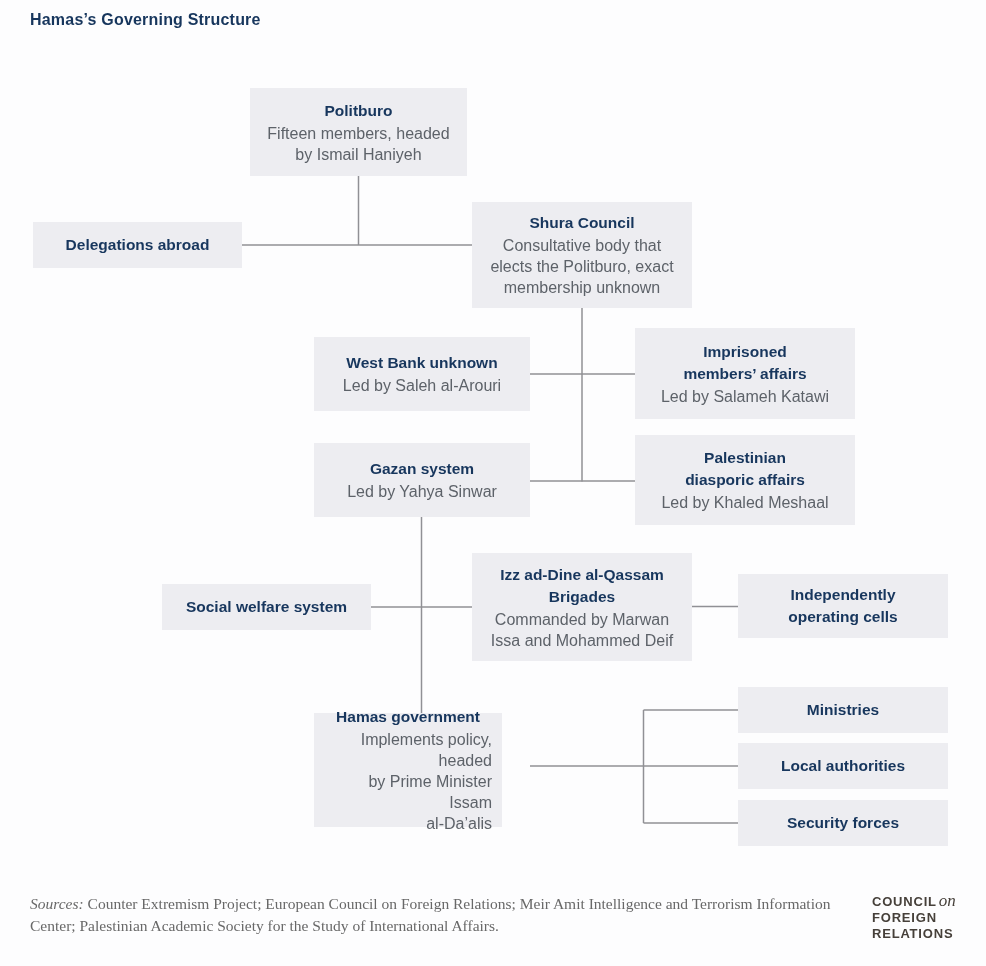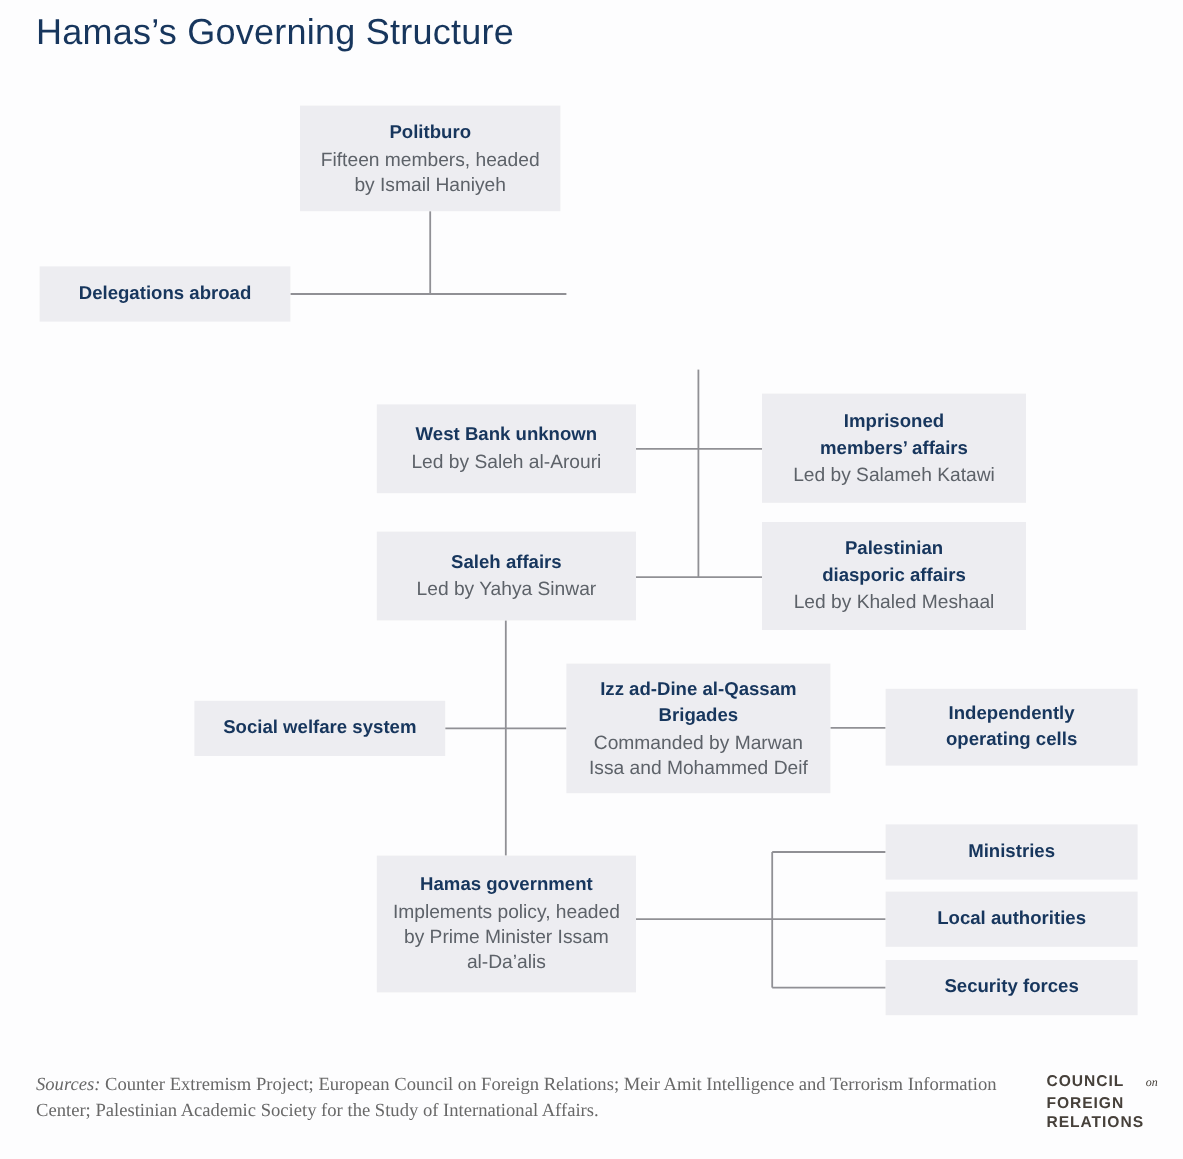--- a/index.html
+++ b/index.html
@@ -13,21 +13,21 @@
   html,body{margin:0;padding:0;background:#ffffff;}
   .canvas{
     position:relative;
     width:986px;height:966px;
     background:var(--page-bg);
     font-family:"Liberation Sans", sans-serif;
     overflow:hidden;
   }
   .page-title{
     position:absolute;left:30px;top:11px;margin:0;
-    font-size:30px;font-weight:normal;color:var(--navy);
+    font-size:16px;font-weight:bold;color:var(--navy);
     letter-spacing:0.2px;
   }
   svg.lines{position:absolute;left:0;top:0;z-index:0;}
   svg.lines line{stroke:var(--line-gray);stroke-width:1.5;}
   .node{
     position:absolute;z-index:1;
     background:var(--box-bg);
     display:flex;flex-direction:column;justify-content:center;align-items:center;
     text-align:center;padding:6px 10px;
   }
@@ -51,21 +51,21 @@
   .sources .src-label{font-style:italic;}
   .cfr-logo{
     position:absolute;left:872px;top:893px;z-index:1;
     color:#46403a;font-weight:bold;
     font-size:13px;line-height:16px;letter-spacing:0.8px;
     white-space:nowrap;
   }
   .cfr-logo .on{
     font-family:"Liberation Serif", serif;
     font-weight:normal;font-style:italic;
-    font-size:10px;letter-spacing:0;margin-left:18px;
+    font-size:17px;letter-spacing:0;margin-left:2px;
   }
 </style>
 </head>
 <body>
 
 <div class="canvas">
 
   <h1 class="page-title">Hamas’s Governing Structure</h1>
 
   <svg class="lines" width="986" height="966" aria-hidden="true">
@@ -92,34 +92,40 @@
   <div class="node" style="left:250px;top:88px;width:217px;height:88px;">
     <div class="node-title">Politburo</div>
     <div class="node-desc">Fifteen members, headed
 by Ismail Haniyeh</div>
   </div>
 
   <div class="node" style="left:33px;top:222px;width:209px;height:46px;">
     <div class="node-title">Delegations abroad</div>
   </div>
 
+  <div class="node" style="left:472px;top:202px;width:220px;height:106px;">
+    <div class="node-title">Shura Council</div>
+    <div class="node-desc">Consultative body that
+elects the Politburo, exact
+membership unknown</div>
+  </div>
 
   <div class="node" style="left:314px;top:337px;width:216px;height:74px;">
     <div class="node-title">West Bank unknown</div>
     <div class="node-desc">Led by Saleh al-Arouri</div>
   </div>
 
   <div class="node" style="left:635px;top:328px;width:220px;height:91px;">
     <div class="node-title">Imprisoned
 members’ affairs</div>
     <div class="node-desc">Led by Salameh Katawi</div>
   </div>
 
   <div class="node" style="left:314px;top:443px;width:216px;height:74px;">
-    <div class="node-title">Saleh affairs</div>
+    <div class="node-title">Gazan system</div>
     <div class="node-desc">Led by Yahya Sinwar</div>
   </div>
 
   <div class="node" style="left:635px;top:435px;width:220px;height:90px;">
     <div class="node-title">Palestinian
 diasporic affairs</div>
     <div class="node-desc">Led by Khaled Meshaal</div>
   </div>
 
   <div class="node" style="left:472px;top:553px;width:220px;height:108px;">
@@ -131,21 +137,21 @@
 
   <div class="node" style="left:162px;top:584px;width:209px;height:46px;text-align:center;">
     <div class="node-title">Social welfare system</div>
   </div>
 
   <div class="node" style="left:738px;top:574px;width:210px;height:64px;justify-content:center;">
     <div class="node-title">Independently
 operating cells</div>
   </div>
 
-  <div class="node" style="left:314px;top:713px;width:216px;height:114px;">
+  <div class="node" style="left:314px;top:713px;width:188px;height:114px;text-align:right;">
     <div class="node-title">Hamas government</div>
     <div class="node-desc">Implements policy, headed
 by Prime Minister Issam
 al-Da’alis</div>
   </div>
 
   <div class="node" style="left:738px;top:687px;width:210px;height:46px;">
     <div class="node-title">Ministries</div>
   </div>
 

